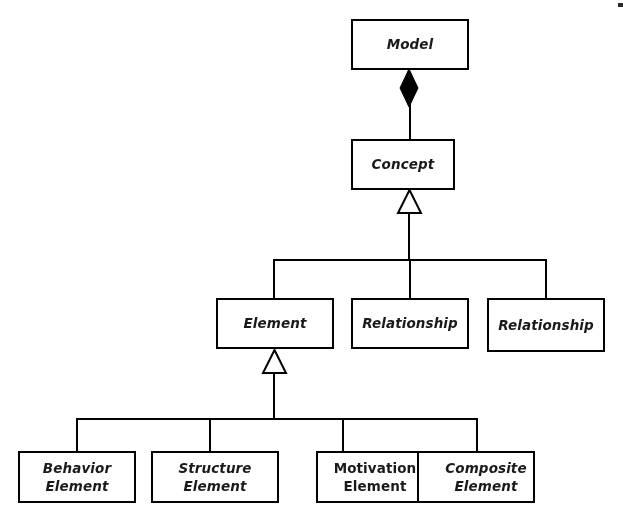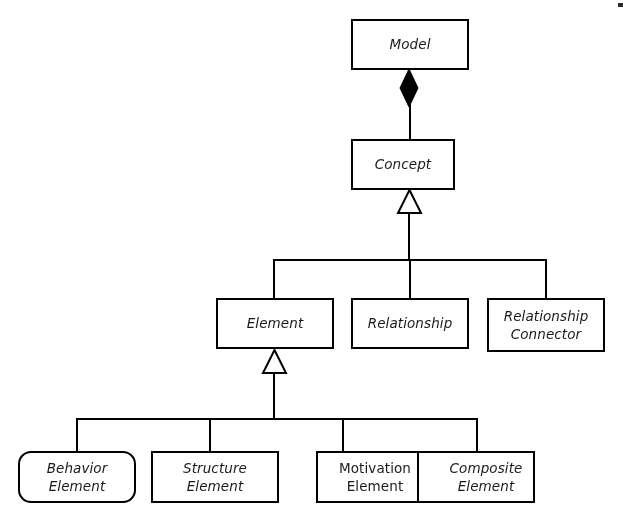--- a/index.html
+++ b/index.html
@@ -29,20 +29,21 @@
     color: #1a1a1a;
     line-height: 1.35;
     letter-spacing: 0.1px;
   }
   .node.upright {
     font-style: normal;
   }
   .node .label-line {
     display: block;
     white-space: nowrap;
+    font-weight: bold;
   }
   .edge {
     position: absolute;
     background: #000000;
   }
   .edge.v {
     width: 2px;
   }
   .edge.h {
     height: 2px;
@@ -110,25 +111,24 @@
     <span class="label-line">Element</span>
   </div>
 
   <div class="node" style="left:351px; top:298px; width:118px; height:51px;">
     <span class="label-line">Relationship</span>
   </div>
 
   <div class="node" style="left:487px; top:298px; width:118px; height:54px;">
     <div>
       <span class="label-line">Relationship</span>
-      <span class="label-line">Connector</span>
     </div>
   </div>
 
-  <div class="node" style="left:18px; top:451px; width:118px; height:52px;border-radius:13px;">
+  <div class="node" style="left:18px; top:451px; width:118px; height:52px;">
     <div>
       <span class="label-line">Behavior</span>
       <span class="label-line">Element</span>
     </div>
   </div>
 
   <div class="node" style="left:151px; top:451px; width:128px; height:52px;">
     <div>
       <span class="label-line">Structure</span>
       <span class="label-line">Element</span>

